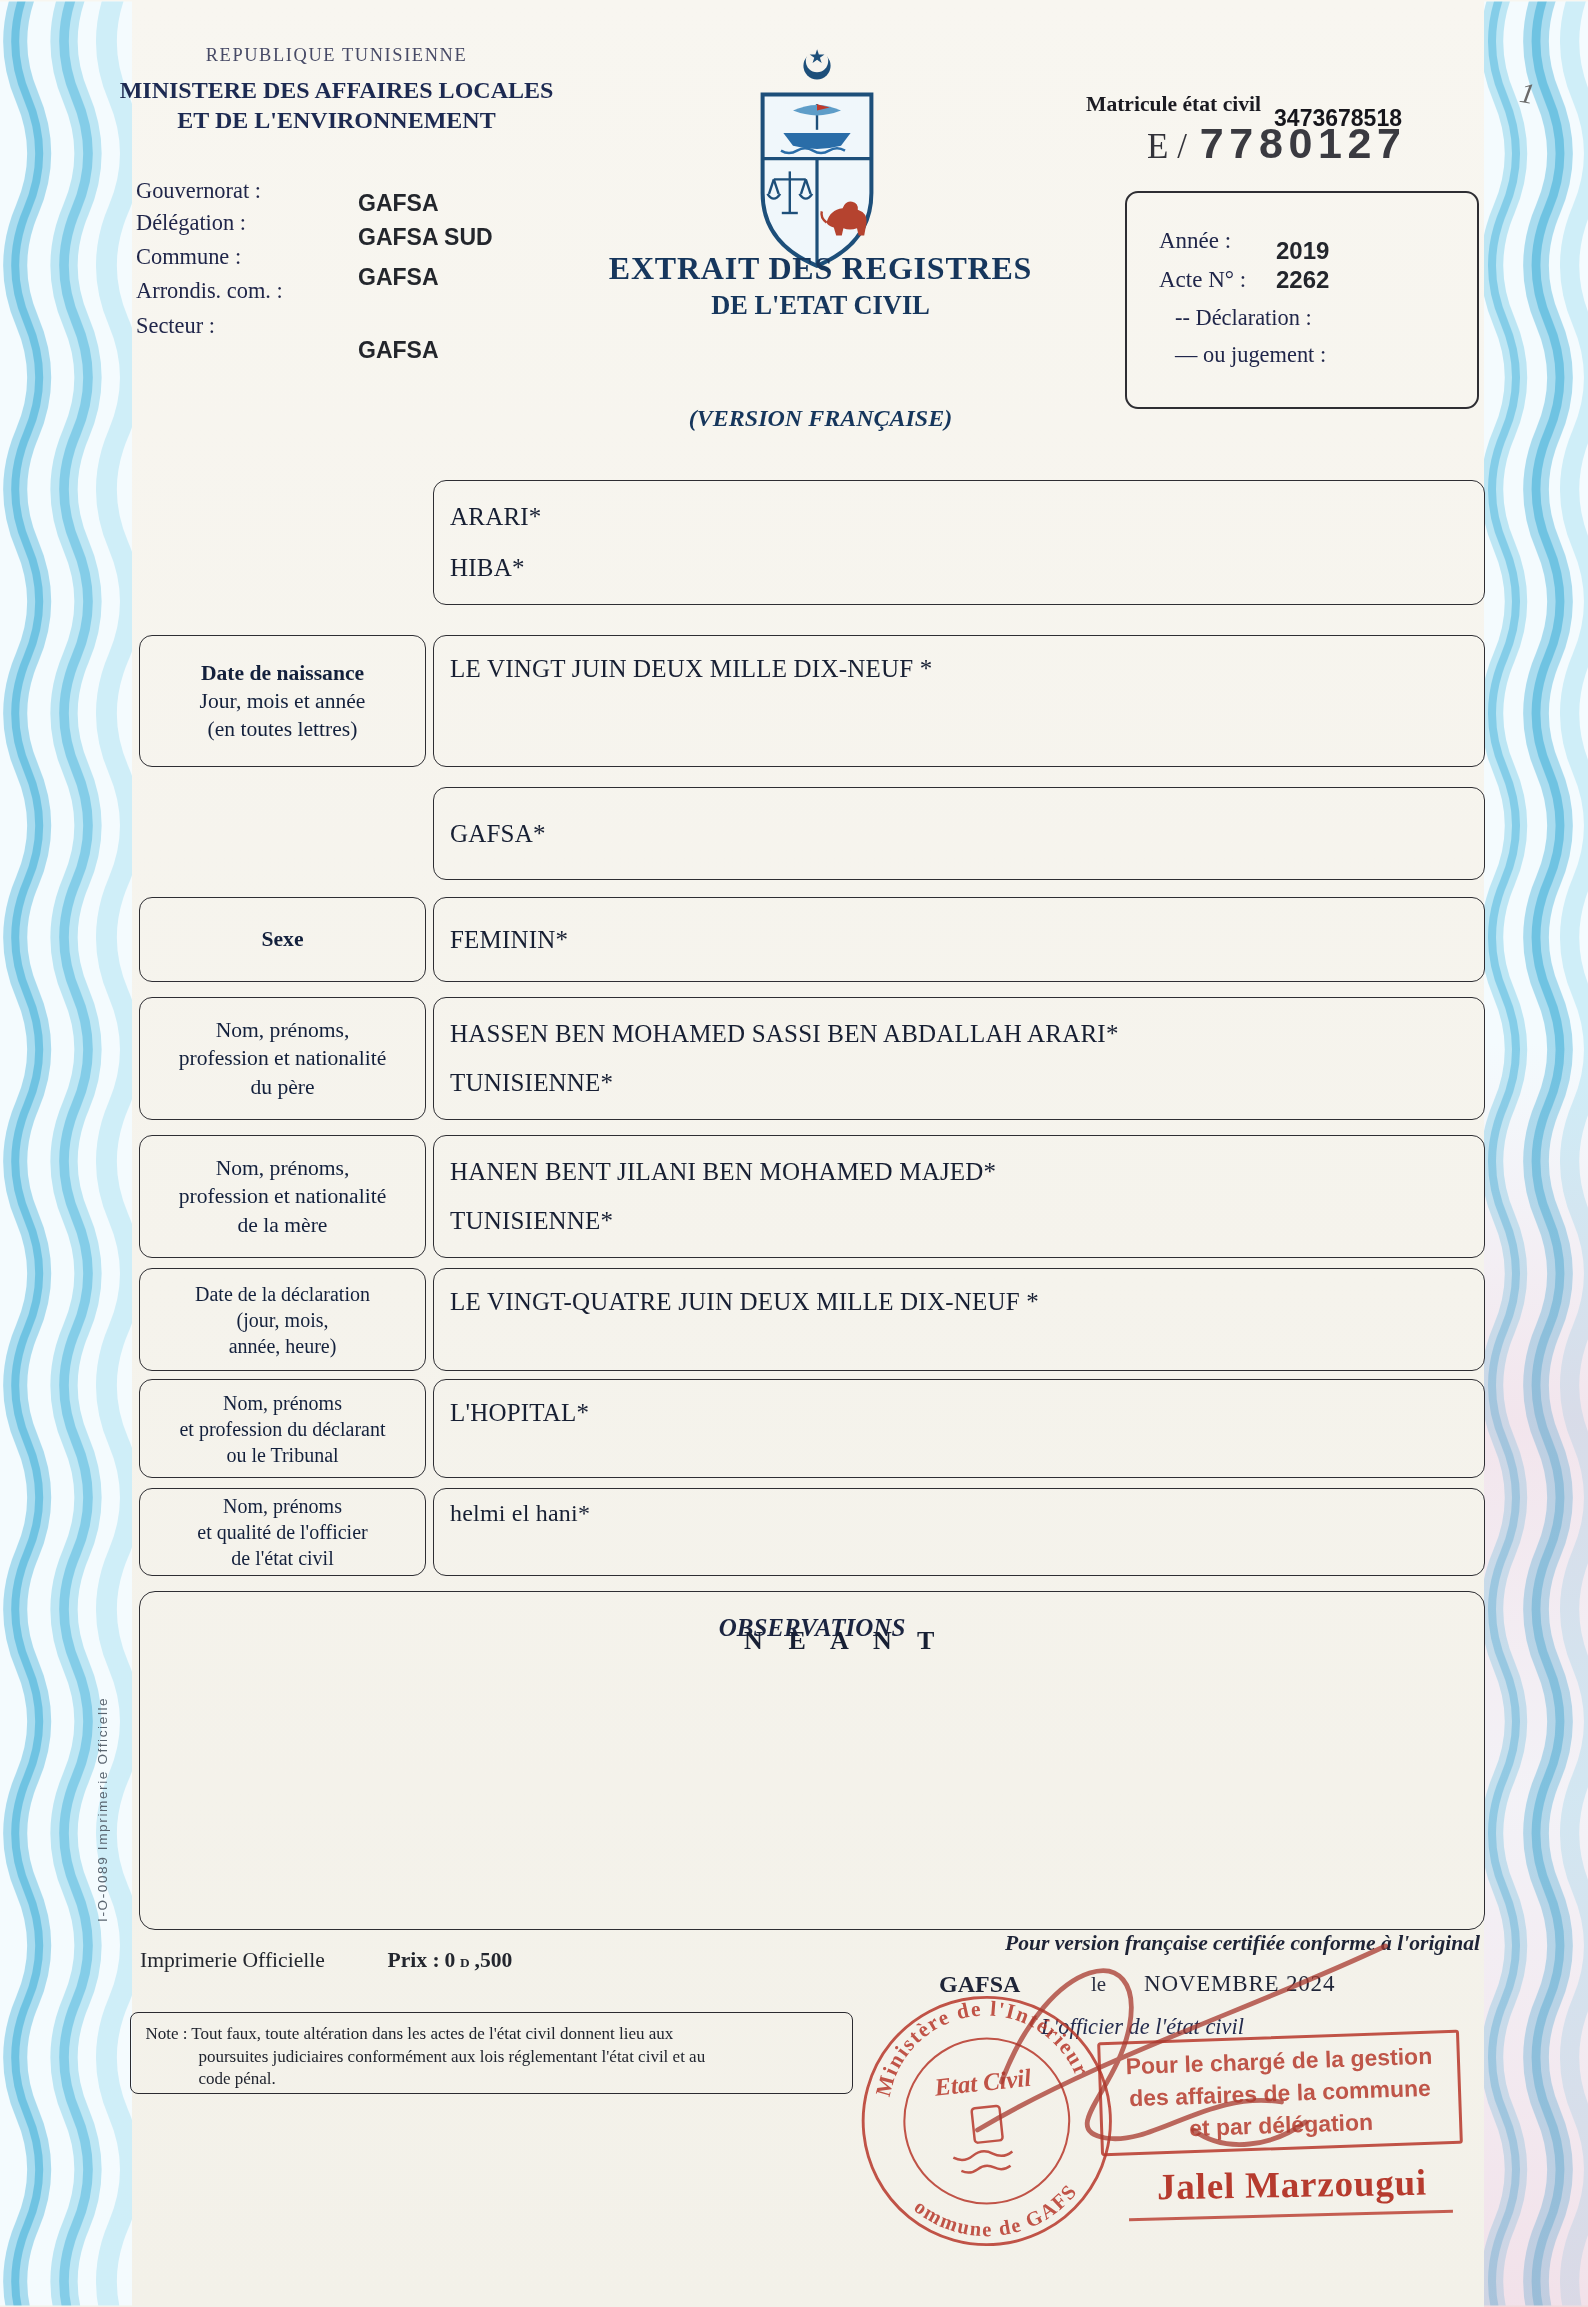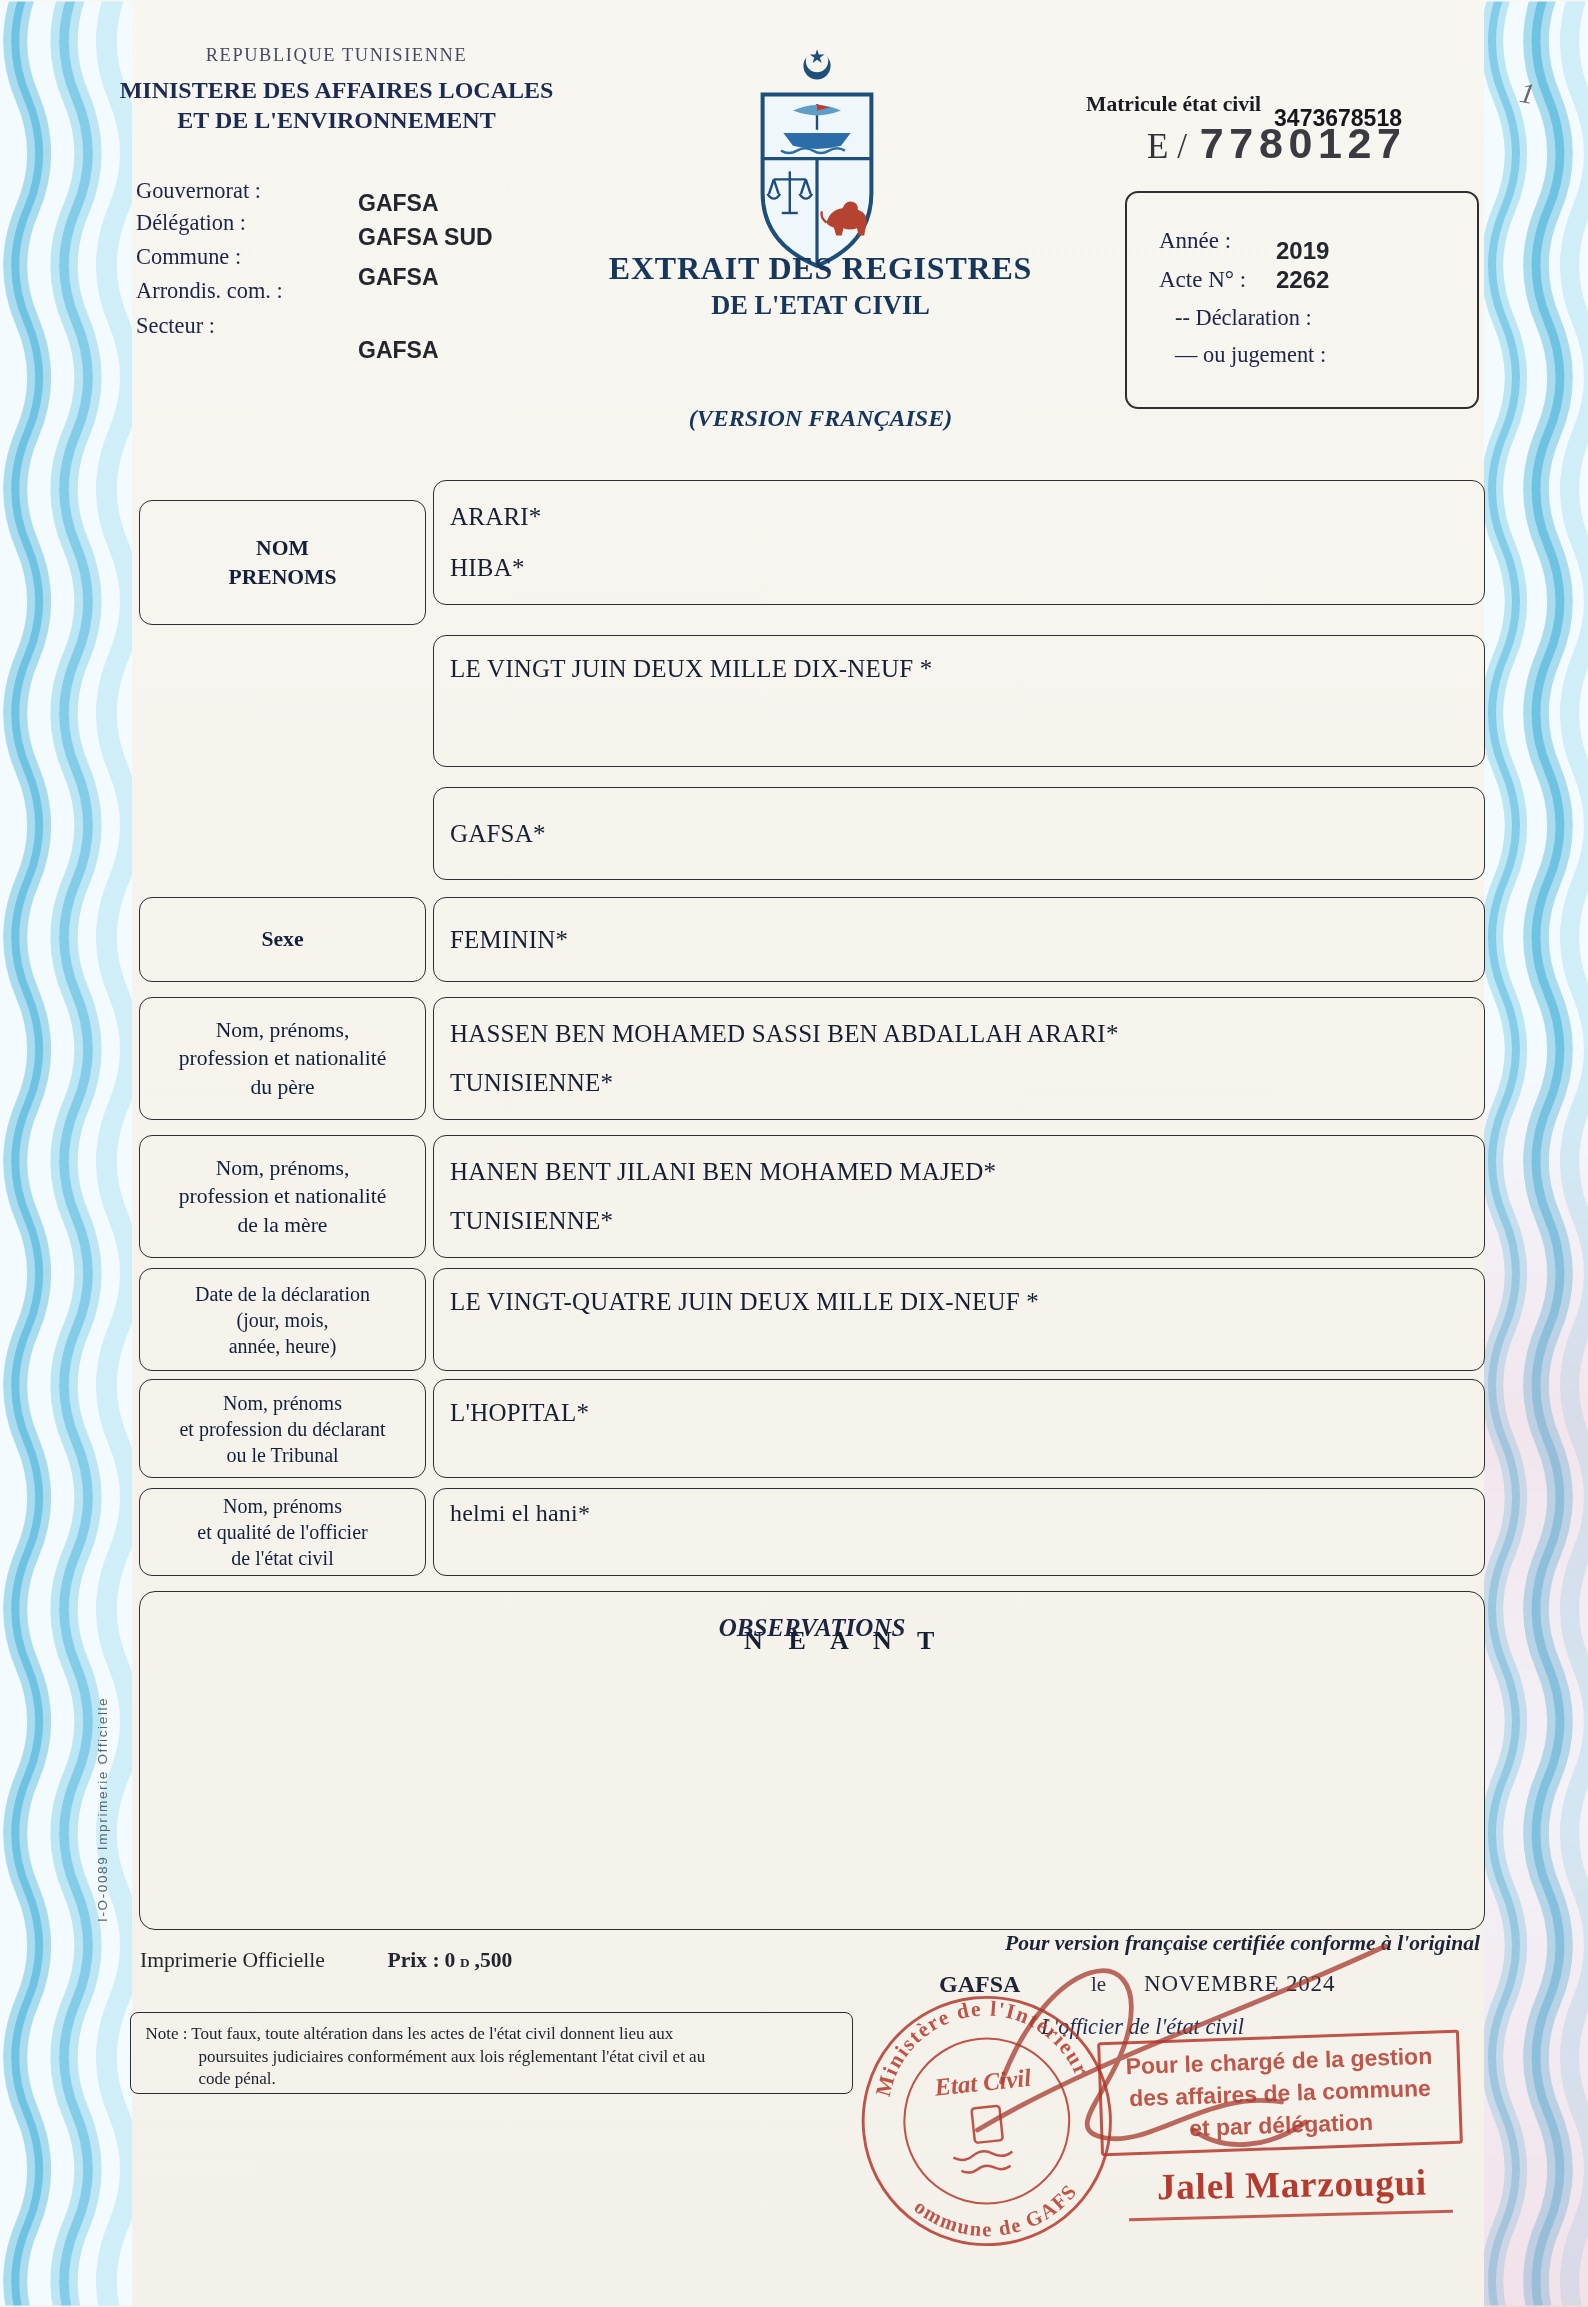--- a/index.html
+++ b/index.html
@@ -168,29 +168,30 @@
 
   <div class="actebox">
     <div class="abs sans" style="left:149px;top:16px;font-size:24px;font-weight:600;color:#23262c">2019</div>
     <div class="abs ser" style="left:32px;top:35px;font-size:23px;color:#20264a">Année :</div>
     <div class="abs sans" style="left:149px;top:45px;font-size:24px;font-weight:600;color:#23262c">2262</div>
     <div class="abs ser" style="left:32px;top:74px;font-size:23px;color:#20264a">Acte N° :</div>
     <div class="abs ser" style="left:48px;top:112px;font-size:22.4px;color:#20264a">-- Déclaration :</div>
     <div class="abs ser" style="left:48px;top:149px;font-size:22.4px;color:#20264a">— ou jugement :</div>
   </div>
 
-  <div class="lbox" style="top:500px;height:125px">
-    <div class="b">NOM</div>
-    <div class="b">PRENOMS</div>
-  </div>
   <div class="vbox v-evenly" style="top:480px;height:125px">
     <div>ARARI*</div>
     <div>HIBA*</div>
   </div>
 
+  <div class="lbox" style="top:635px;height:132px">
+    <div class="b">Date de naissance</div>
+    <div>Jour, mois et année</div>
+    <div>(en toutes lettres)</div>
+  </div>
   <div class="vbox v-top" style="top:635px;height:132px">
     <div>LE VINGT JUIN  DEUX MILLE DIX-NEUF *</div>
   </div>
 
   <div class="vbox v-center" style="top:787px;height:93px">
     <div>GAFSA*</div>
   </div>
 
   <div class="lbox" style="top:897px;height:85px">
     <div class="b">Sexe</div>

